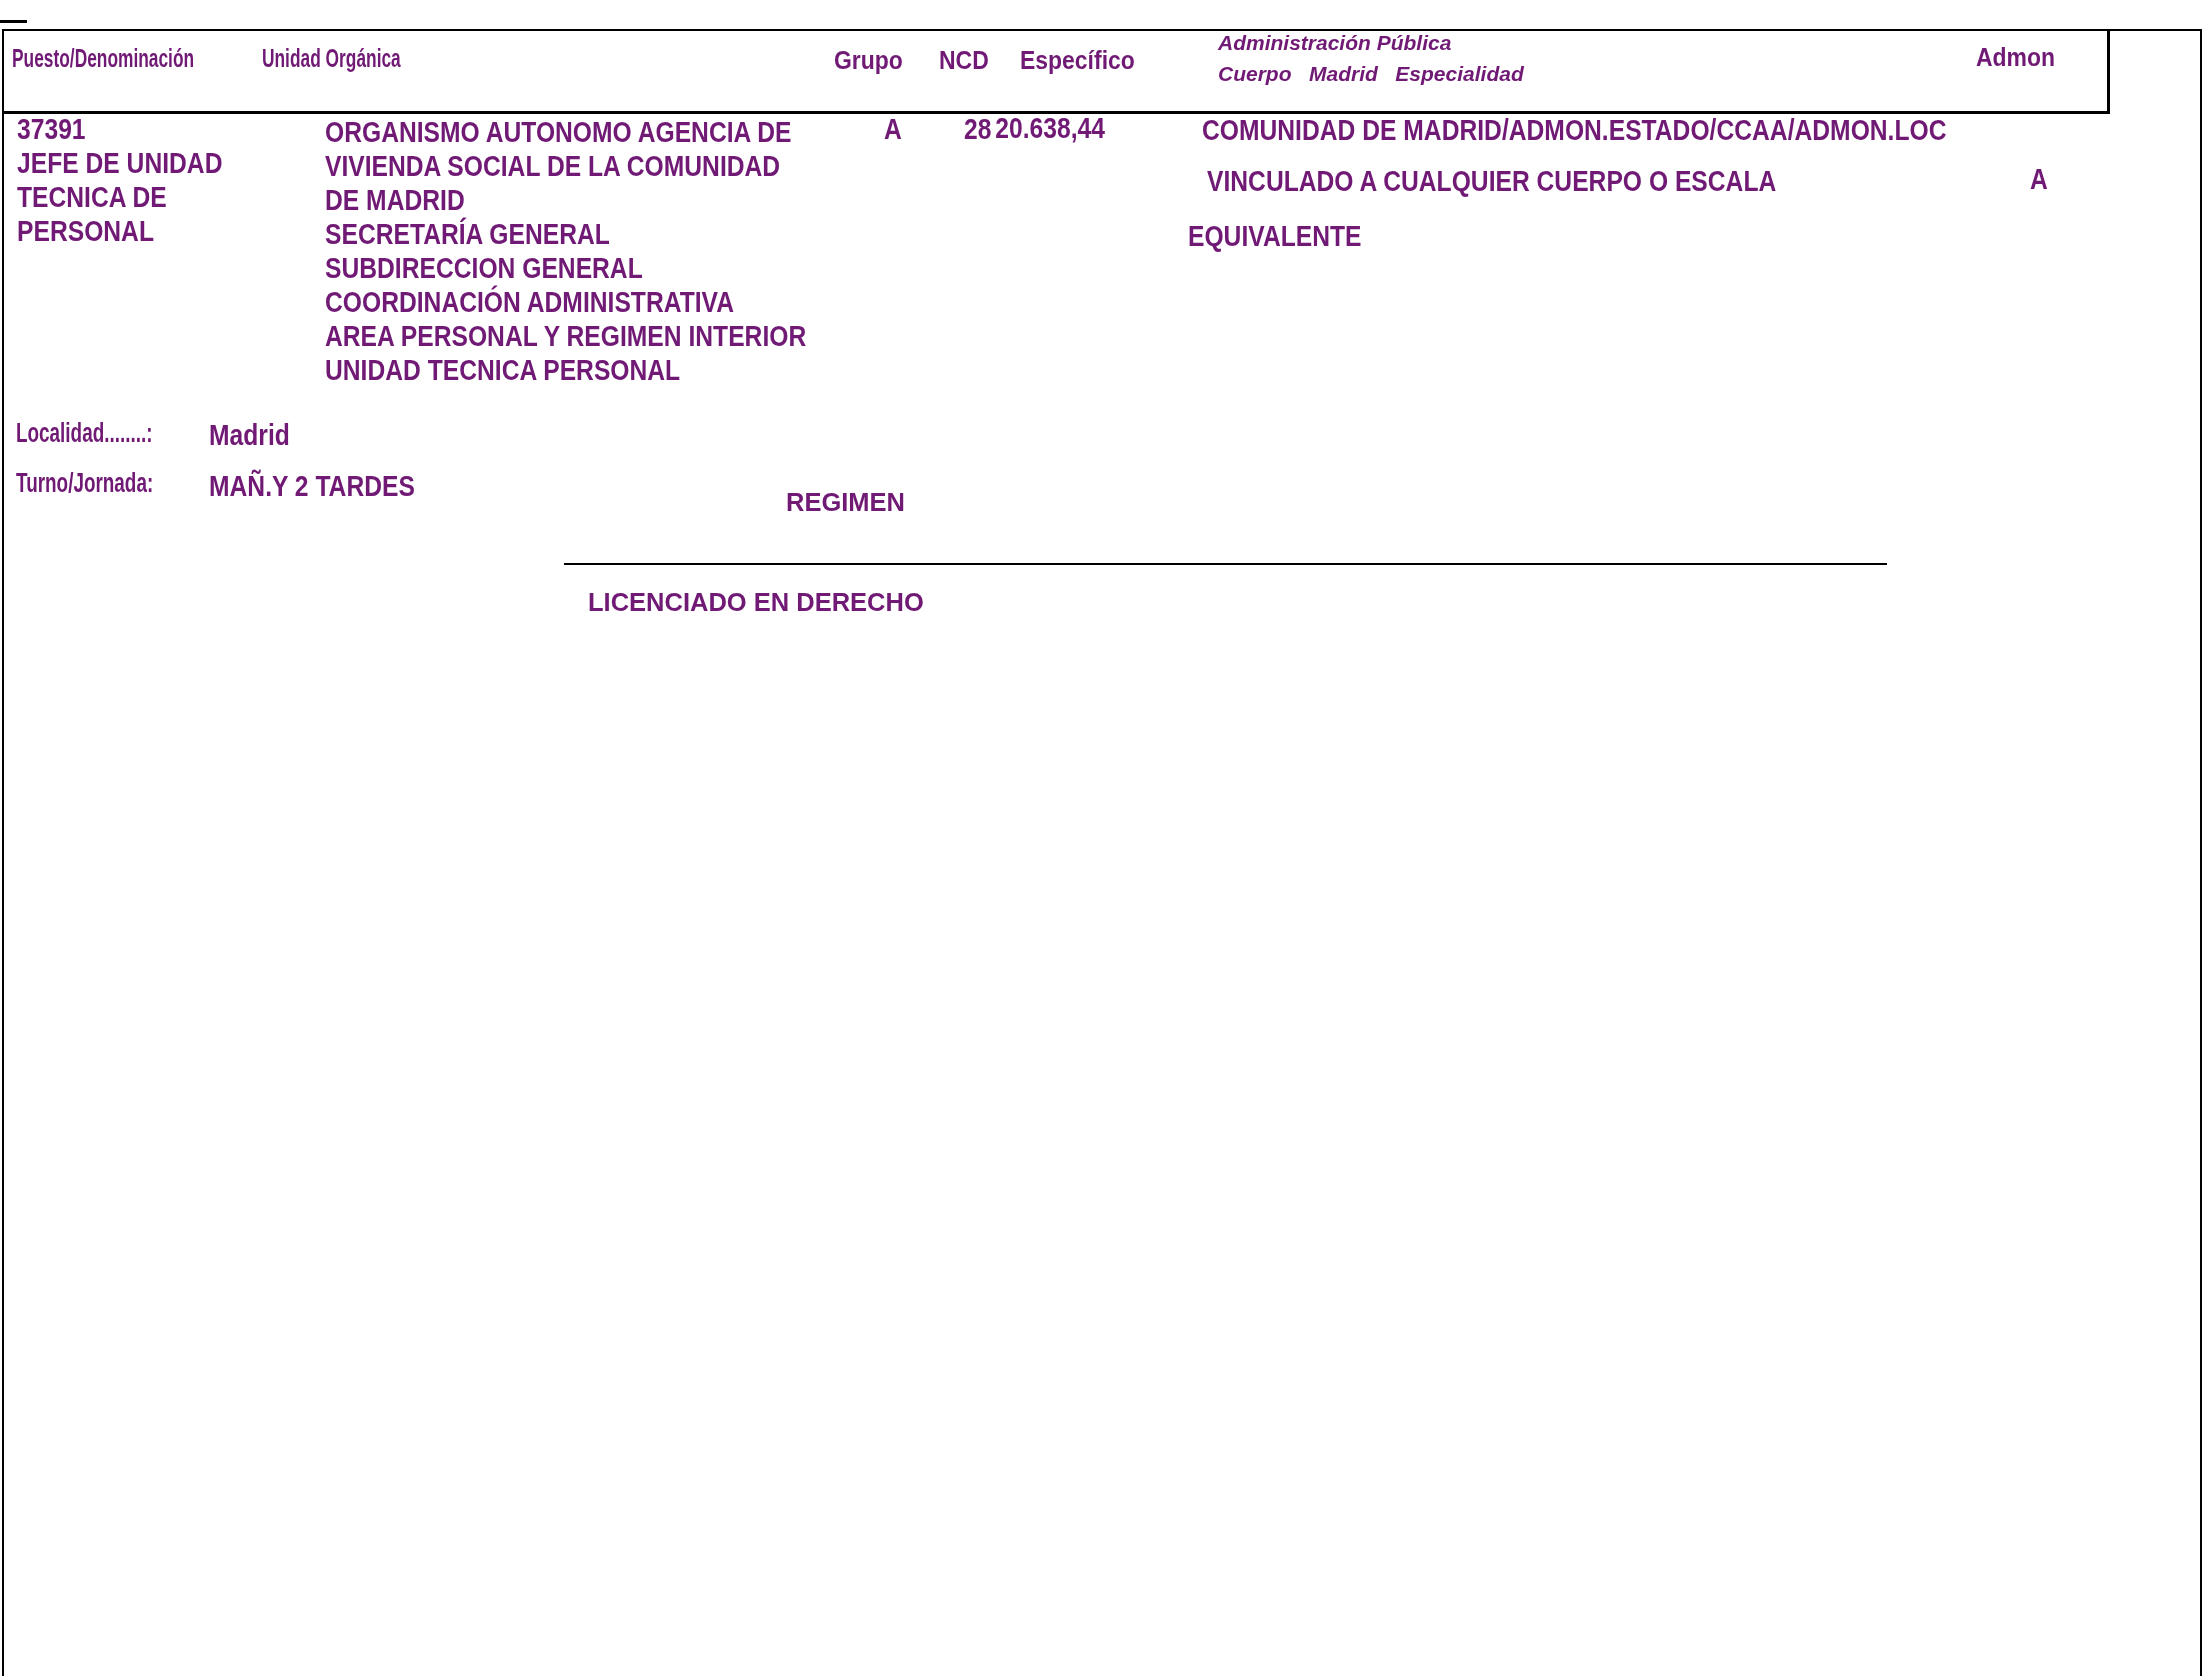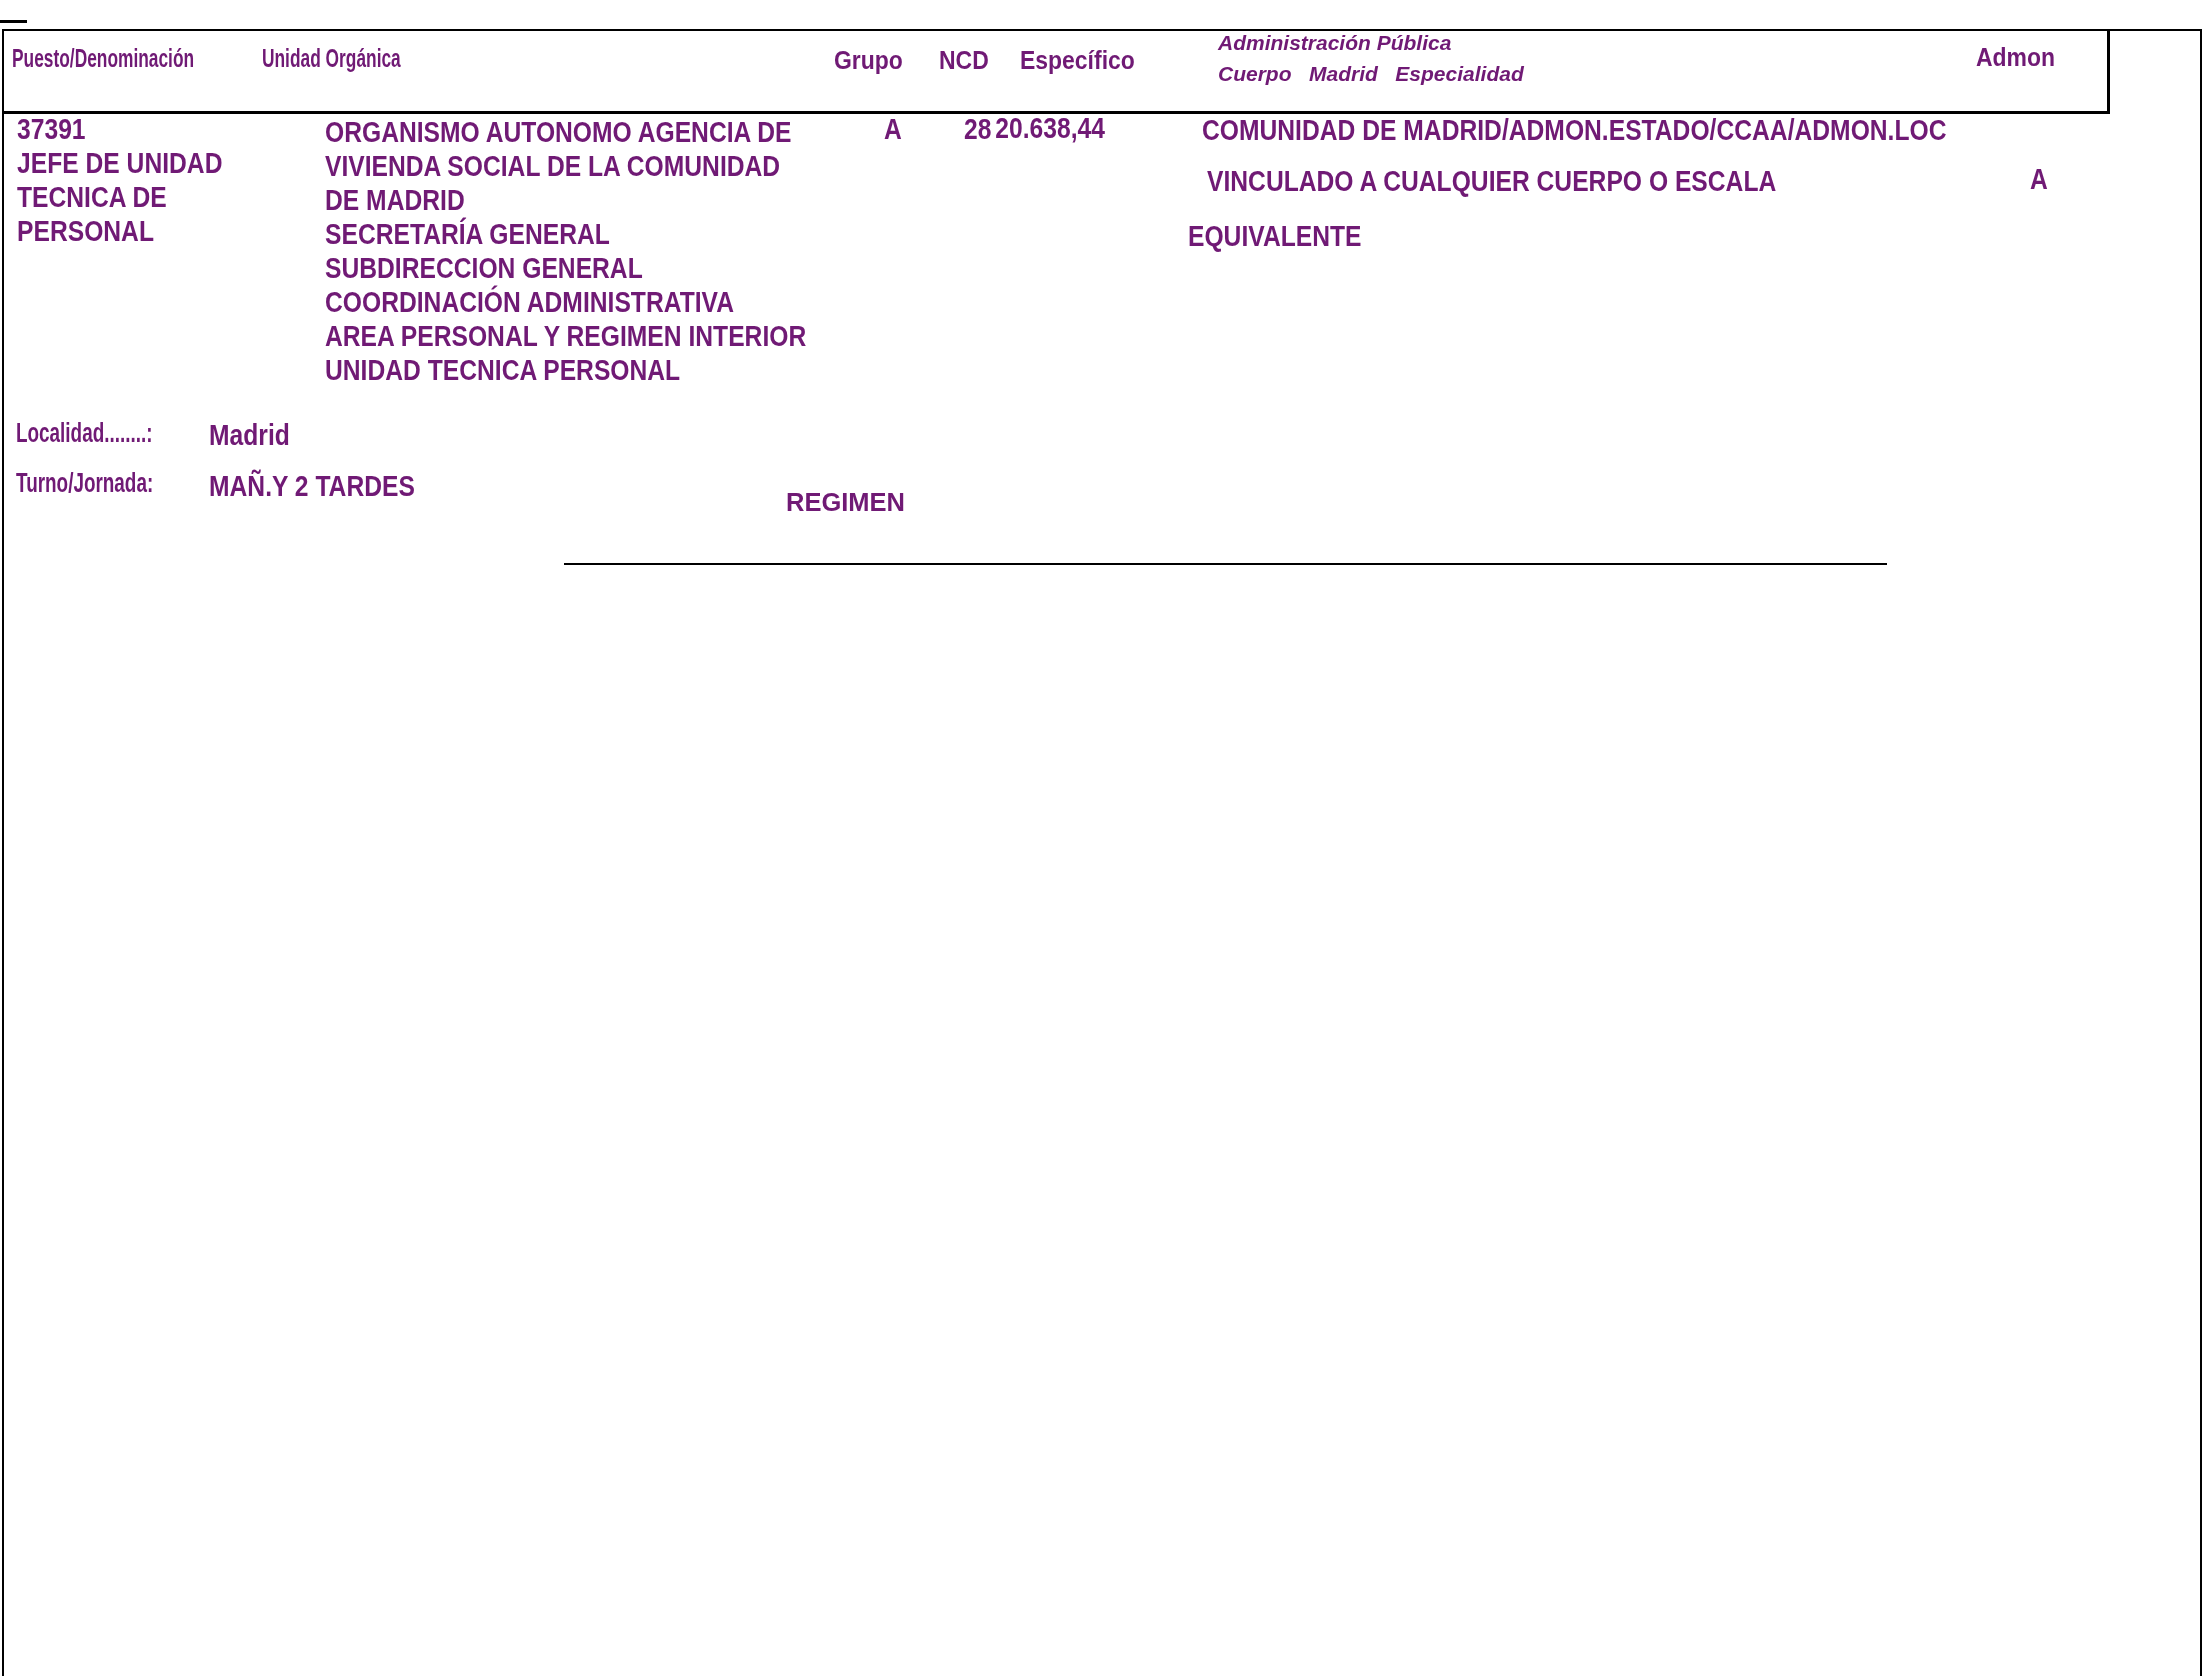--- a/index.html
+++ b/index.html
@@ -76,16 +76,17 @@
   <div class="abs t-data" style="left:2030px;top:142px;">A</div>
 
   <div class="abs t-label" style="left:16.4px;top:398px;">Localidad........:</div>
   <div class="abs t-data" style="left:209px;top:398px;">Madrid</div>
   <div class="abs t-label" style="left:16.4px;top:448px;">Turno/Jornada:</div>
   <div class="abs t-data" style="left:209px;top:449px;">MAÑ.Y 2 TARDES</div>
 
   <div class="abs t-req" style="left:786px;top:466px;">REGIMEN</div>
   <div class="rule" style="left:564px;top:543px;width:1323px;height:1.8px;"></div>
   <div class="abs t-req" style="left:588px;top:566px;">
+    <div>LICENCIADO EN DERECHO</div>
   </div>
 
 </div>
 
 
 </body></html>

